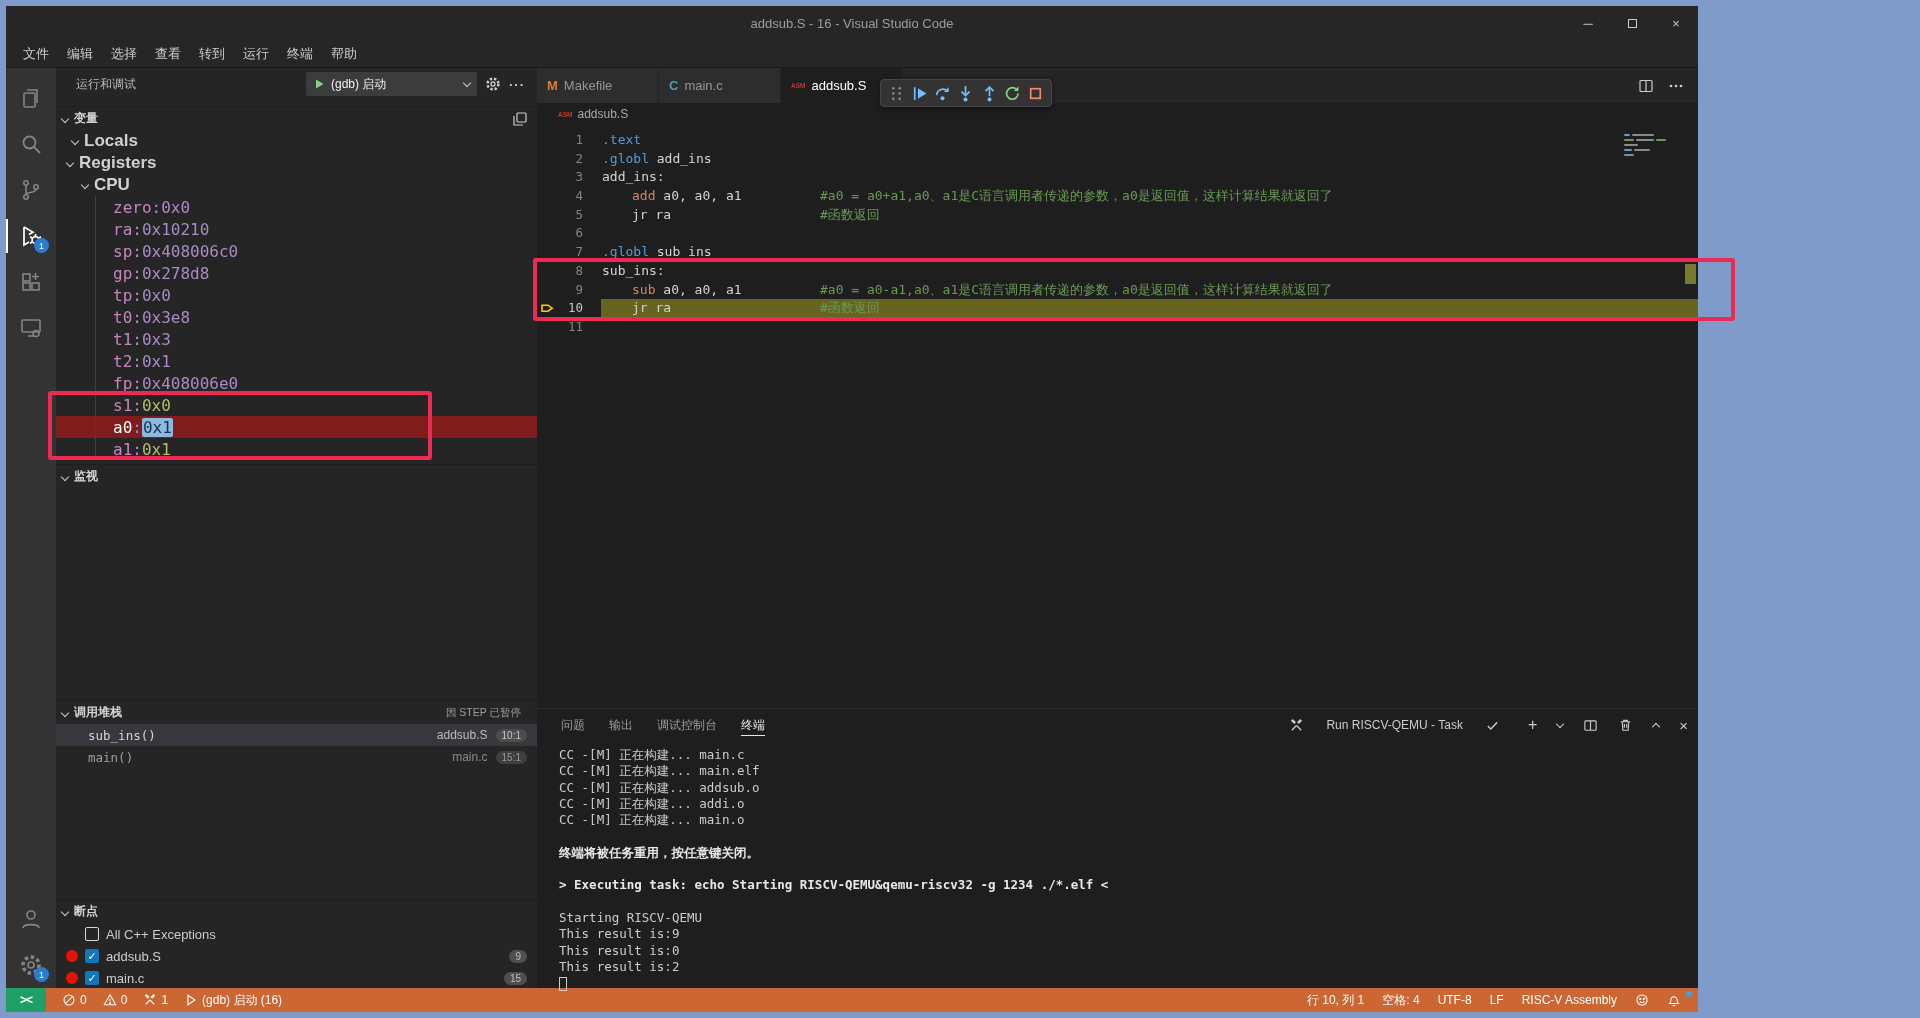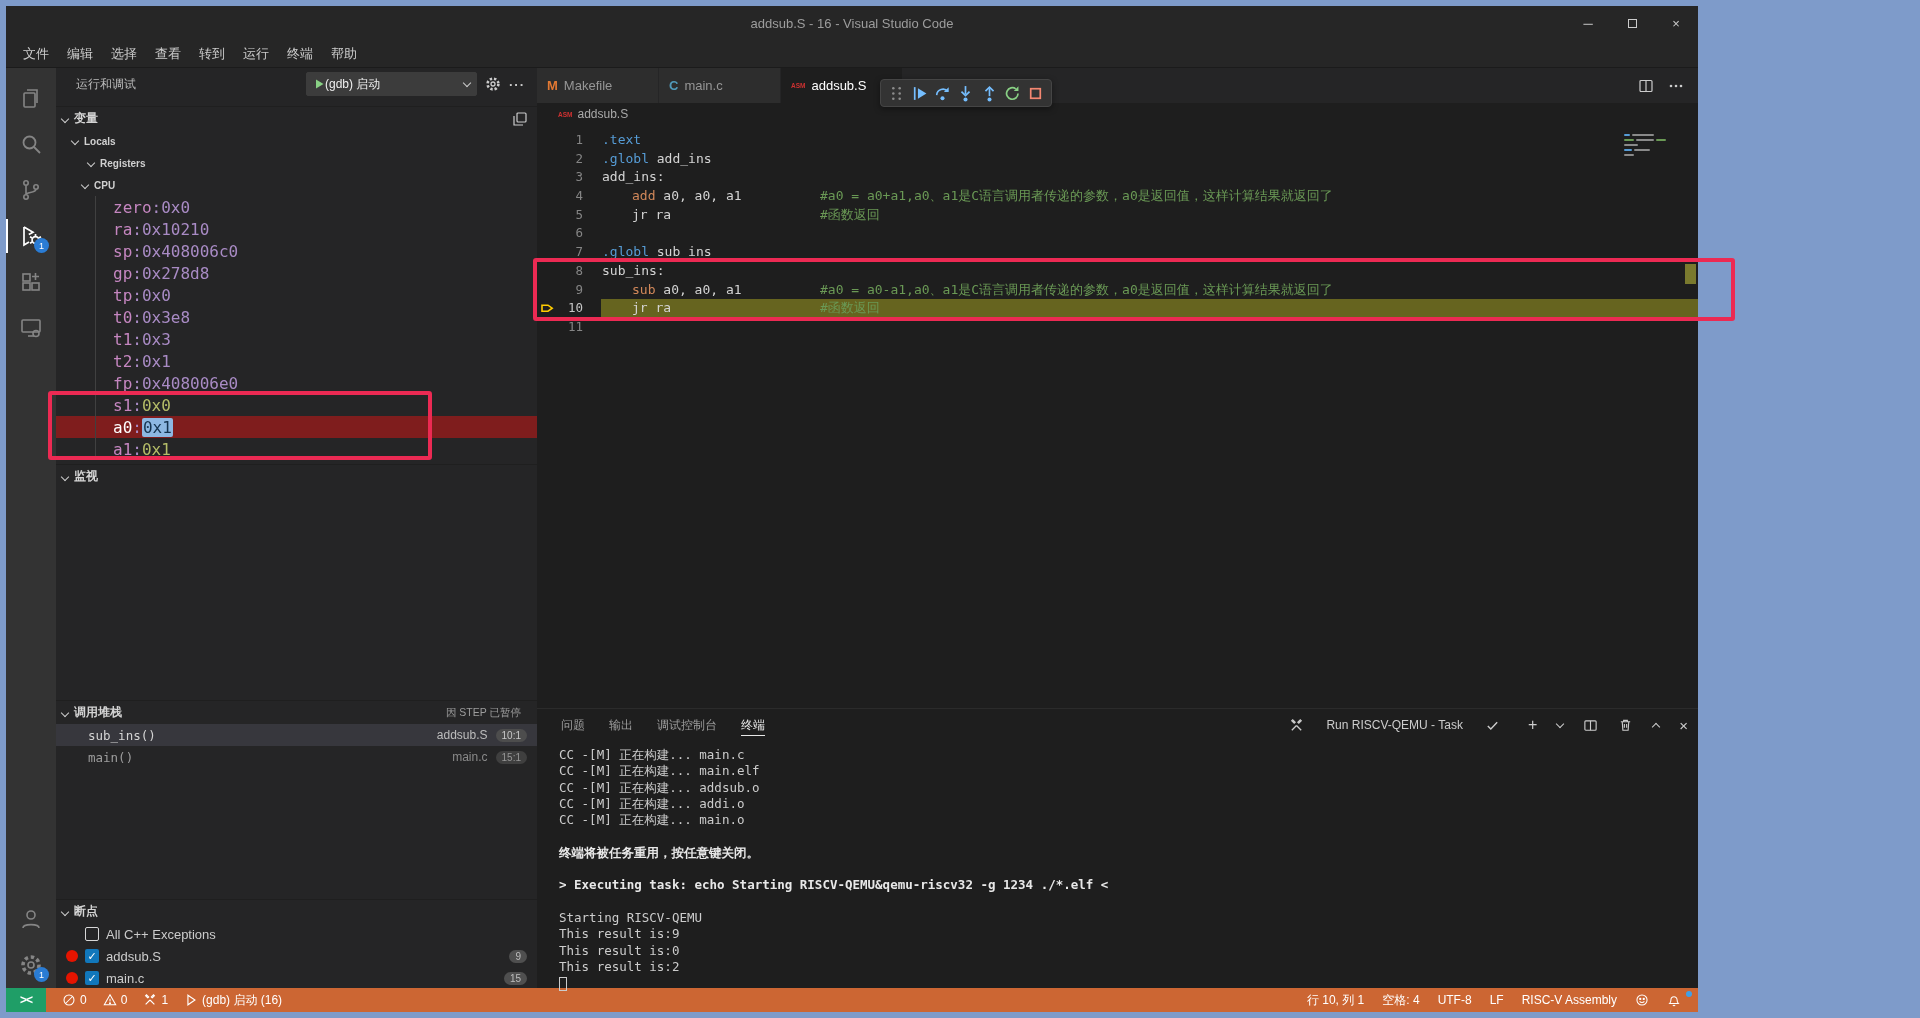--- a/index.html
+++ b/index.html
@@ -24,26 +24,26 @@
   .act-item.active::before{content:"";position:absolute;left:0;top:6px;bottom:6px;width:2px;background:#ffffff}
   .act-item svg{width:24px;height:24px}
   .act-badge{position:absolute;right:7px;bottom:6px;min-width:15px;height:15px;border-radius:50%;background:#2a7cd4;color:#fff;font-size:9px;display:flex;align-items:center;justify-content:center;padding:0 2px}
   .act-spacer{margin-top:auto}
   
   .sidebar{width:481px;background:#252526;position:relative;flex:none;overflow:hidden}
   .sb-abs{position:absolute;left:0;right:0}
   .sb-header{top:0;height:32px;display:flex;align-items:center;padding:0 8px 0 20px}
   .sb-title{font-size:12px;color:#bbbbbb;flex:none}
   .launch-box{position:absolute;left:250px;width:171px;height:24px;top:4px;background:#3c3c3c;border:1px solid #3c3c3c;border-radius:2px;display:flex;align-items:center;padding:0 6px;color:#f0f0f0;font-size:12px}
-  .launch-box .lbl{flex:1;white-space:nowrap;overflow:hidden}
+  .launch-box .lbl{flex:1;margin-left:6px;white-space:nowrap;overflow:hidden}
   .hdr-ico{position:absolute;top:5px;width:22px;height:22px;display:flex;align-items:center;justify-content:center;color:#cccccc}
   .hdr-ico svg{width:16px;height:16px}
   .chev{display:inline-block;width:6px;height:6px;border-left:1px solid #cccccc;border-bottom:1px solid #cccccc;transform:rotate(-45deg);margin-right:6px;flex:none}
   .sec-hdr{height:24px;display:flex;align-items:center;padding:0 8px 0 6px;font-size:12px;font-weight:700;color:#d4d4d4;border-top:1px solid #1f1f1f}
-  .tree-row{height:22px;display:flex;align-items:center;font-size:10px;font-weight:700;color:#d0d0d0}
+  .tree-row{height:22px;display:flex;align-items:center;font-size:17px;font-weight:700;color:#d0d0d0}
   .reg-row{height:22px;display:flex;align-items:center;font-family:"DejaVu Sans Mono",monospace;font-size:16px;position:relative;padding-left:57px}
   .reg-guide{position:absolute;left:39px;top:0;bottom:0;border-left:1px solid #404040}
   .rn{color:#c586c0}
   .rv{color:#a98bc5}
   .rv-changed{color:#b5bd68}
   .reg-row.selected{background:#7f1d1d}
   .reg-row.selected .rn{color:#ffffff}
   .reg-row.selected .chip{background:#8db8e2;color:#14334f;border-radius:2px;padding:0 1px}
   .sec-right{margin-left:auto;font-size:10.5px;font-weight:400;color:#9d9d9d;padding-right:8px}
   .frame-row{height:22px;display:flex;align-items:center;padding:0 10px 0 32px;font-size:12.5px}
@@ -255,21 +255,21 @@
             <svg viewBox="0 0 16 16" fill="none" stroke="#cccccc" stroke-width="1.2">
               <rect x="5" y="2" width="9" height="9" rx="1"></rect>
               <path d="M2 5v9h9"></path>
             </svg>
           </span>
       </div>
       <div class="sb-abs tree-row" style="top:62px;padding-left:16px">
         <span class="chev"></span>
         <span>Locals</span>
       </div>
-      <div class="sb-abs tree-row" style="top:84px;padding-left:32px">
+      <div class="sb-abs tree-row" style="top:84px;padding-left:11px">
         <span class="chev"></span>
         <span>Registers</span>
       </div>
       <div class="sb-abs tree-row" style="top:106px;padding-left:26px">
         <span class="chev"></span>
         <span>CPU</span>
       </div>
       <div class="sb-abs" id="reg-list" style="top:128px">
           <div class="reg-row">
             <span class="reg-guide"></span>

